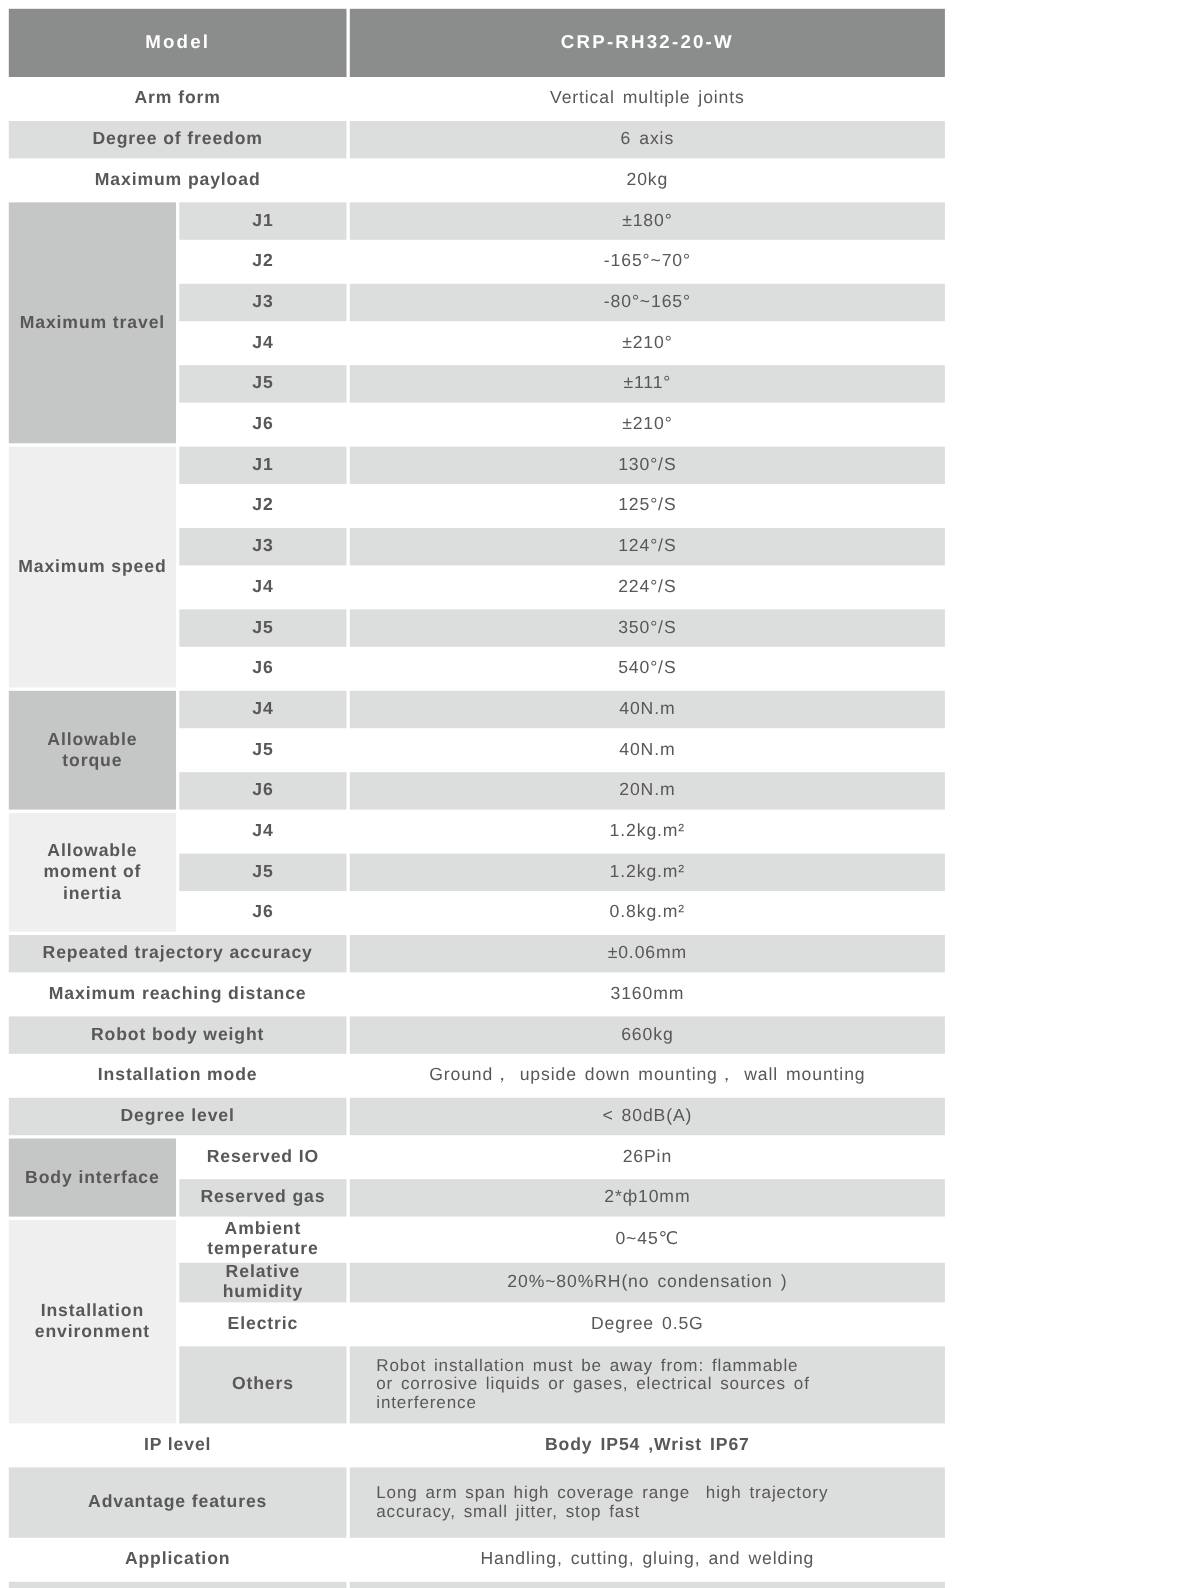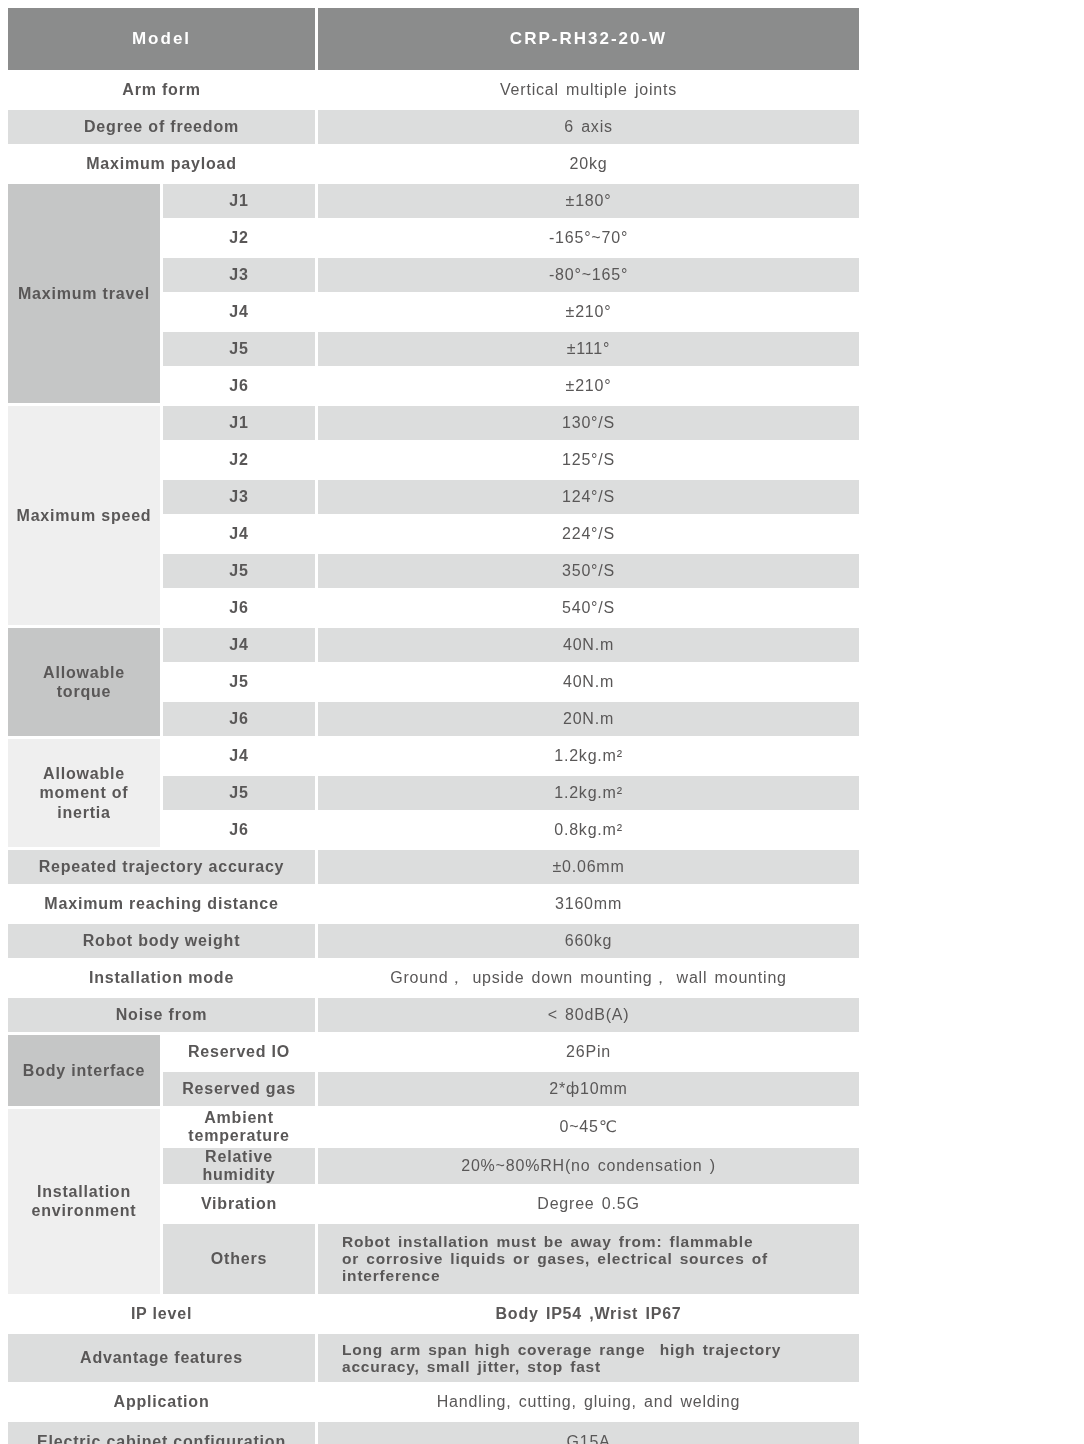--- a/index.html
+++ b/index.html
@@ -59,24 +59,24 @@
   td.lbl,td.sub{font-weight:bold;}
   td.val{font-weight:normal;word-spacing:2px;}
   td.val.bold{font-weight:bold;}
   td.val.multiline{
     text-align:left;
     padding-left:24px;
     padding-right:10px;
     font-size:15.5px;
     line-height:1.1;
     white-space:pre-wrap;
-    font-weight:bold;
+    font-weight:normal;
   }
   tr.h70 td{height:70px;}
-  tr.h48 td{height:48px;margin-left:14px;}
+  tr.h48 td{height:64px;margin-left:14px;}
   tr.h40 td{height:40px;}
 </style>
 </head>
 <body>
 
 <div class="sheet">
   <table class="spec">
     <colgroup>
         <col class="c1">
         <col class="c2">
@@ -192,21 +192,21 @@
     </tr>
     <tr class="r-g">
       <td colspan="2" class="lbl">Robot body weight</td>
       <td class="val">660kg</td>
     </tr>
     <tr class="r-w">
       <td colspan="2" class="lbl">Installation mode</td>
       <td class="val">Ground， upside down mounting， wall mounting</td>
     </tr>
     <tr class="r-g">
-      <td colspan="2" class="lbl">Noise from</td>
+      <td colspan="2" class="lbl">Degree level</td>
       <td class="val">&lt; 80dB(A)</td>
     </tr>
 
     <tr class="r-w">
       <td rowspan="2" class="grp grp-dark">Body interface</td>
       <td class="sub">Reserved IO</td>
       <td class="val">26Pin</td>
     </tr>
     <tr class="r-g">
       <td class="sub">Reserved gas</td>
@@ -216,21 +216,21 @@
     <tr class="r-w">
       <td rowspan="4" class="grp grp-light">Installation environment</td>
       <td class="sub">Ambient temperature</td>
       <td class="val">0~45℃</td>
     </tr>
     <tr class="r-g">
       <td class="sub">Relative humidity</td>
       <td class="val">20%~80%RH(no condensation )</td>
     </tr>
     <tr class="r-w">
-      <td class="sub">Vibration</td>
+      <td class="sub">Electric</td>
       <td class="val">Degree 0.5G</td>
     </tr>
     <tr class="r-g h70">
       <td class="sub">Others</td>
       <td class="val multiline">Robot installation must be away from: flammable
 or corrosive liquids or gases, electrical sources of
 interference</td>
     </tr>
 
     <tr class="r-w">

